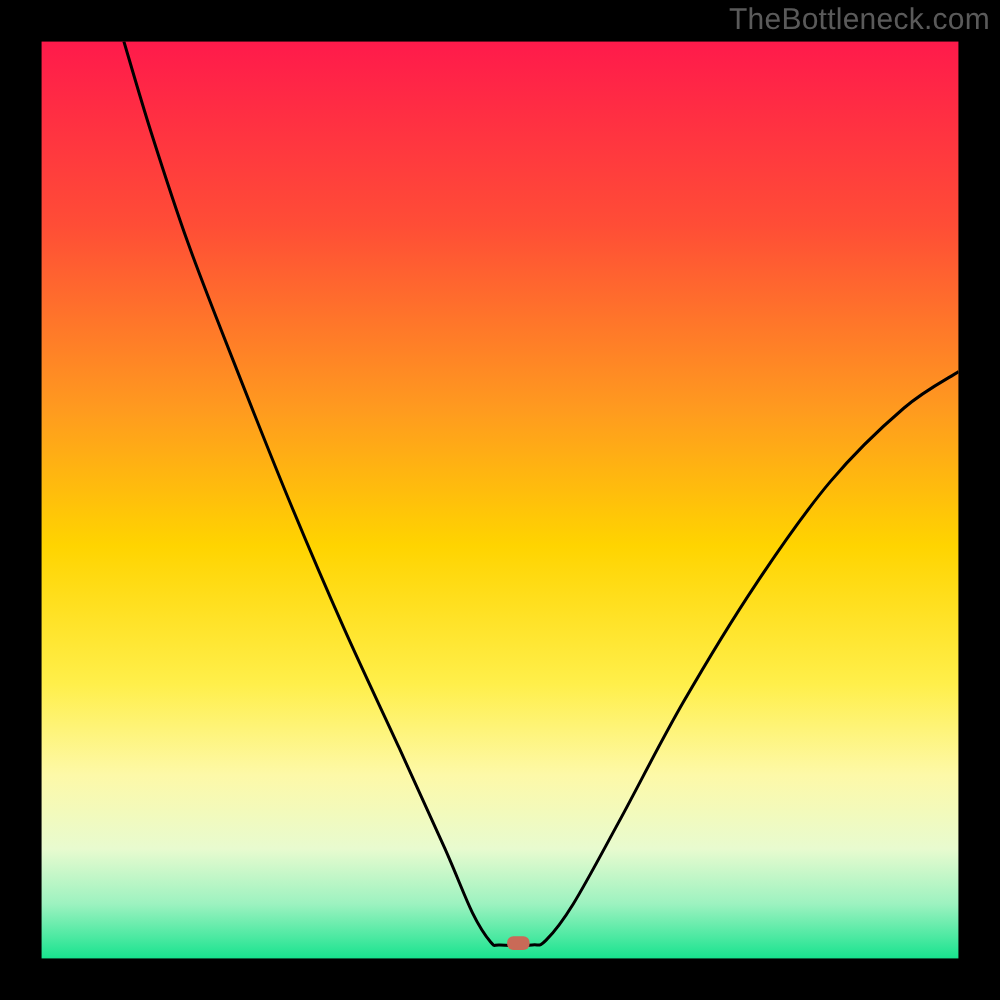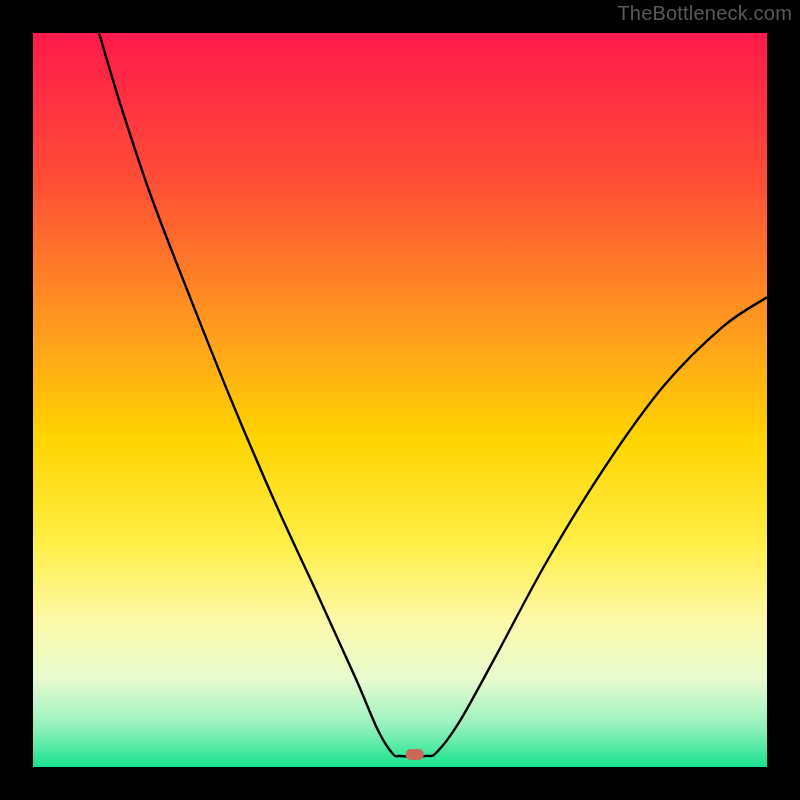--- a/index.html
+++ b/index.html
@@ -14,21 +14,21 @@
   .frame {
     position: relative;
     width: 800px;
     height: 800px;
     background: #000;
   }
   .watermark {
     position: absolute;
     top: 2px;
     right: 8px;
-    font-size: 20px;
+    font-size: 24px;
     font-weight: 500;
     color: #5a5a5a;
     letter-spacing: 0.2px;
     z-index: 10;
   }
   .plot-area {
     position: absolute;
     left: 33px;
     top: 33px;
     width: 734px;

